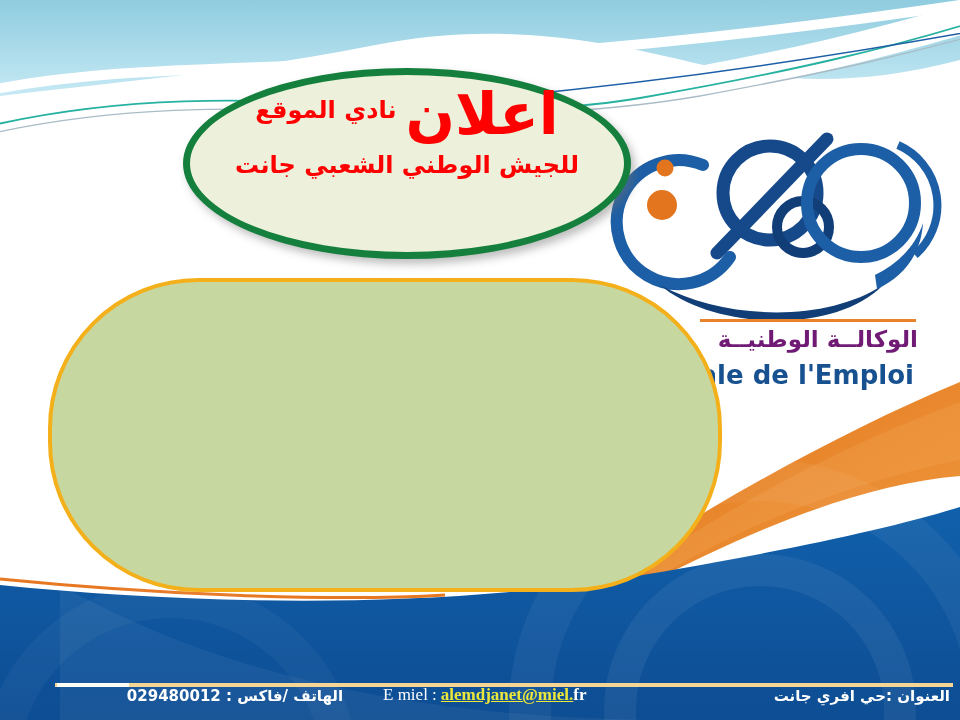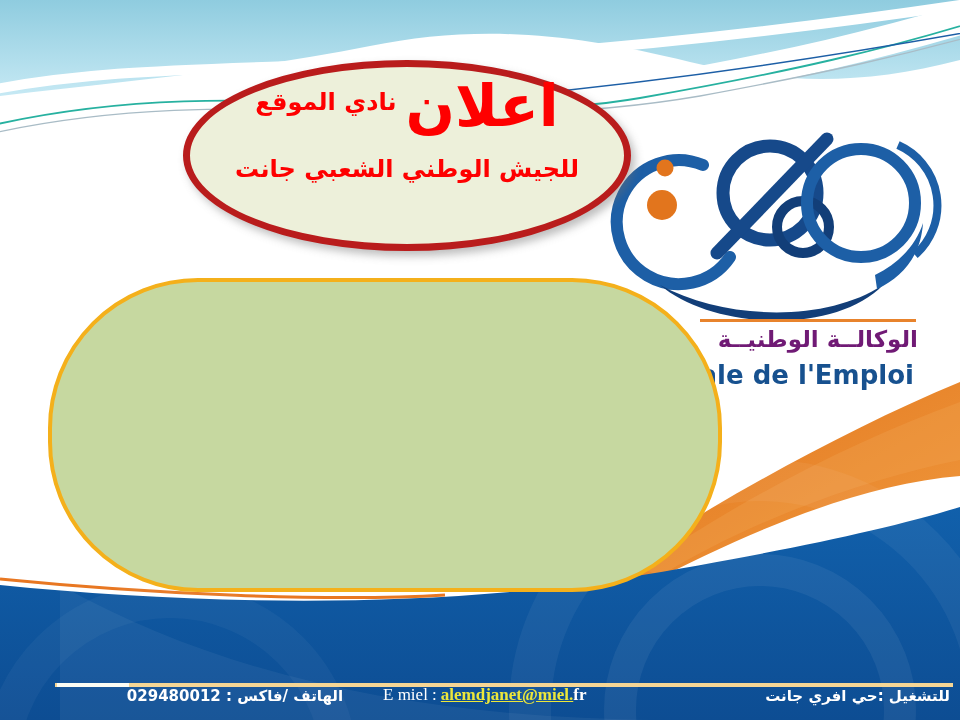--- a/index.html
+++ b/index.html
@@ -4,27 +4,27 @@
 <style>
   html,body{margin:0;padding:0;background:#e9e9e9;}
   .slide{position:relative;width:960px;height:720px;background:#ffffff;overflow:hidden;
          font-family:"DejaVu Sans","Liberation Sans",sans-serif;}
   .abs{position:absolute;}
 
   
   #top-decor{left:0;top:0;width:960px;height:340px;z-index:1;}
 
   
-  .bubble{left:183px;top:60px;width:434px;height:177px;background:#edf0da;
-          border:7px solid #b91c1c;border-radius:50%;z-index:5;
+  .bubble{left:183px;top:68px;width:434px;height:177px;background:#edf0da;
+          border:7px solid #15803d;border-radius:50%;z-index:5;
           box-shadow:4px 5px 8px rgba(110,110,110,.45);text-align:center;}
   .bubble-row1{direction:rtl;margin-top:2px;white-space:nowrap;}
   .bubble-big{font-size:58px;font-weight:700;color:#fe0000;line-height:74px;}
   .bubble-small{font-size:24px;font-weight:700;color:#fe0000;vertical-align:16px;margin-right:4px;}
-  .bubble-row2{direction:rtl;font-size:24px;font-weight:700;color:#fe0000;margin-top:12px;}
+  .bubble-row2{direction:rtl;font-size:24px;font-weight:700;color:#fe0000;}
 
   
   #logo{left:565px;top:95px;width:400px;height:230px;z-index:2;}
   .agency-divider{left:700px;top:319px;width:216px;height:3px;background:#e8832c;z-index:2;}
   .agency-ar{right:42px;top:326px;width:300px;text-align:right;direction:rtl;
              font-size:23px;font-weight:700;color:#701a75;z-index:2;}
   .agency-fr{right:46px;top:360px;width:330px;text-align:right;
              font-size:26px;font-weight:700;color:#17518f;z-index:2;}
 
   
@@ -120,15 +120,15 @@
     </div>
   </div>
 
   <div class="abs footer-line"></div>
   <div class="abs footer-line-white"></div>
   <div class="abs footer-phone">الهاتف /فاكس : 029480012</div>
   <div class="abs footer-email">
     <span class="pre">E miel :</span>
     <a href="#" class="lnk">alemdjanet@miel.</a><span class="tld">fr</span>
   </div>
-  <div class="abs footer-address">للتشغيل :حي افري جانت</div>
+  <div class="abs footer-address">العنوان :حي افري جانت</div>
 
 </div>
 
 </body></html>

